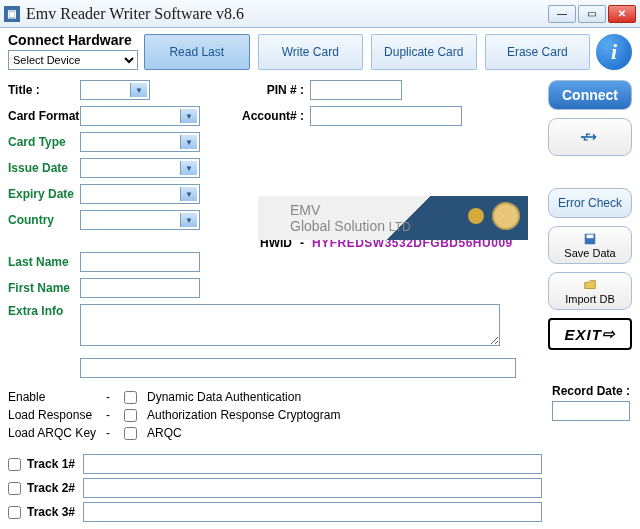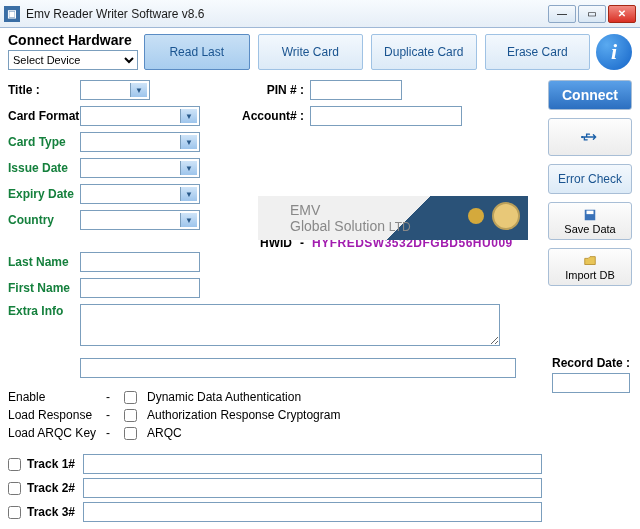--- a/index.html
+++ b/index.html
@@ -1,21 +1,21 @@
 <!DOCTYPE html>
 <html><head>
 <meta charset="utf-8">
 <style>
 * { box-sizing: border-box; margin: 0; padding: 0; font-family: "Segoe UI", Tahoma, sans-serif; }
 body { background: #fff; width: 640px; height: 529px; overflow: hidden; }
 
 
 .titlebar { height: 28px; background: linear-gradient(#f7fbfe,#e6eef7); border-bottom: 1px solid #9fb8d6; display: flex; align-items: center; padding: 0 4px; }
 .titlebar .icon { width: 16px; height: 16px; background: #3a6ea5; margin-right: 6px; display: inline-flex; align-items: center; justify-content: center; color: #fff; font-size: 10px; font-weight: bold; }
-.titlebar .title { font-size: 12px; color: #1a1a1a; }
+.titlebar .title { font-size: 16px; color: #1a1a1a; font-family: Liberation Serif, serif; }
 .titlebar .spacer { flex: 1; }
 .winbtn { width: 28px; height: 18px; margin-left: 2px; border: 1px solid #8ca7c6; background: linear-gradient(#f5f9fd,#d9e7f4); border-radius: 2px; display: flex; align-items: center; justify-content: center; font-size: 10px; cursor: pointer; }
 .winbtn.close { background: linear-gradient(#f28b82,#d93025); border-color: #a52714; color: #fff; font-weight: bold; }
 
 
 .client { padding: 4px 8px 8px 8px; position: relative; }
 
 
 .toprow { display: flex; align-items: flex-start; gap: 6px; margin-bottom: 10px; }
 .connect-hw { width: 130px; }
@@ -50,32 +50,32 @@
 .chip { position: absolute; right: 8px; top: 6px; width: 28px; height: 28px; background: #e8c878; border-radius: 50%; border: 2px solid #bba05a; }
 .key { position: absolute; right: 44px; top: 12px; width: 16px; height: 16px; background: #d4a93c; border-radius: 50%; }
 
 
 .lic { font-size: 12px; font-weight: bold; }
 .lic .dash { margin: 0 8px; }
 .lic .v-valid { color: #0a8a0a; }
 .lic .v-hwid { color: #a21caf; letter-spacing: 0.5px; }
 
 
-.sidebtn { height: 38px; border: 1px solid #a8bed6; background: linear-gradient(#fdfdfd,#ececec); border-radius: 3px; font-size: 11px; display: flex; flex-direction: column; align-items: center; justify-content: center; cursor: pointer; gap: 1px; }
+.sidebtn { height: 38px; border: 1px solid #a8bed6; background: linear-gradient(#fdfdfd,#ececec); border-radius: 9px; font-size: 11px; display: flex; flex-direction: column; align-items: center; justify-content: center; cursor: pointer; gap: 1px; }
 .sidebtn.connect { background: linear-gradient(#5aa0e8,#2c6fc0); color: #fff; font-size: 14px; font-weight: bold; height: 30px; }
-.sidebtn.error { background: linear-gradient(#f3f8fd,#dceaf7); color: #1a5490; font-size: 12px; height: 30px; }
+.sidebtn.error { background: linear-gradient(#f3f8fd,#dceaf7); color: #1a5490; font-size: 12px; height: 30px; margin-top: 24px; }
 .sidebtn svg { width: 18px; height: 14px; }
 .exit-btn { height: 32px; border: 2px solid #000; background: #fff; border-radius: 4px; font-size: 15px; font-weight: 900; font-style: italic; letter-spacing: 1px; display: flex; align-items: center; justify-content: center; cursor: pointer; }
 
 
 .extra { width: 420px; height: 42px; border: 1px solid #7b9ebd; background: #fff; }
 .longtxt { width: 436px; height: 20px; border: 1px solid #7b9ebd; background: #fff; margin-left: 72px; margin-top: 6px; }
 
 
-.record { position: absolute; right: 10px; top: 328px; font-size: 12px; font-weight: bold; }
+.record { position: absolute; right: 10px; top: 356px; font-size: 12px; font-weight: bold; }
 .record .txt { width: 78px; margin-top: 3px; }
 
 
 .opts { margin-top: 12px; }
 .opt { display: flex; align-items: center; font-size: 12px; margin-bottom: 4px; }
 .opt .olbl { width: 98px; font-weight: normal; }
 .opt .dash { width: 18px; }
 .opt input { margin-right: 10px; }
 
 
@@ -240,20 +240,24 @@
             <rect x="4" y="3" width="8" height="4" fill="#fff"></rect>
           </svg>
         <span>Save Data</span>
       </button>
       <button class="sidebtn">
         <svg viewBox="0 0 16 16">
             <path d="M2 5 L6 5 L8 3 L14 3 L14 12 L2 12 Z" fill="#e8c558" stroke="#b89030"></path>
           </svg>
         <span>Import DB</span>
       </button>
+      <button class="exit-btn">
+        <span>EXIT</span>
+          <span>⇨</span>
+      </button>
     </div>
   </div>
 
   <div class="banner">
     <div>
       <div>EMV</div>
       <div><span>Global Solution</span> <span class="ltd">LTD</span></div>
     </div>
     <div class="key"></div>
     <div class="chip"></div>

